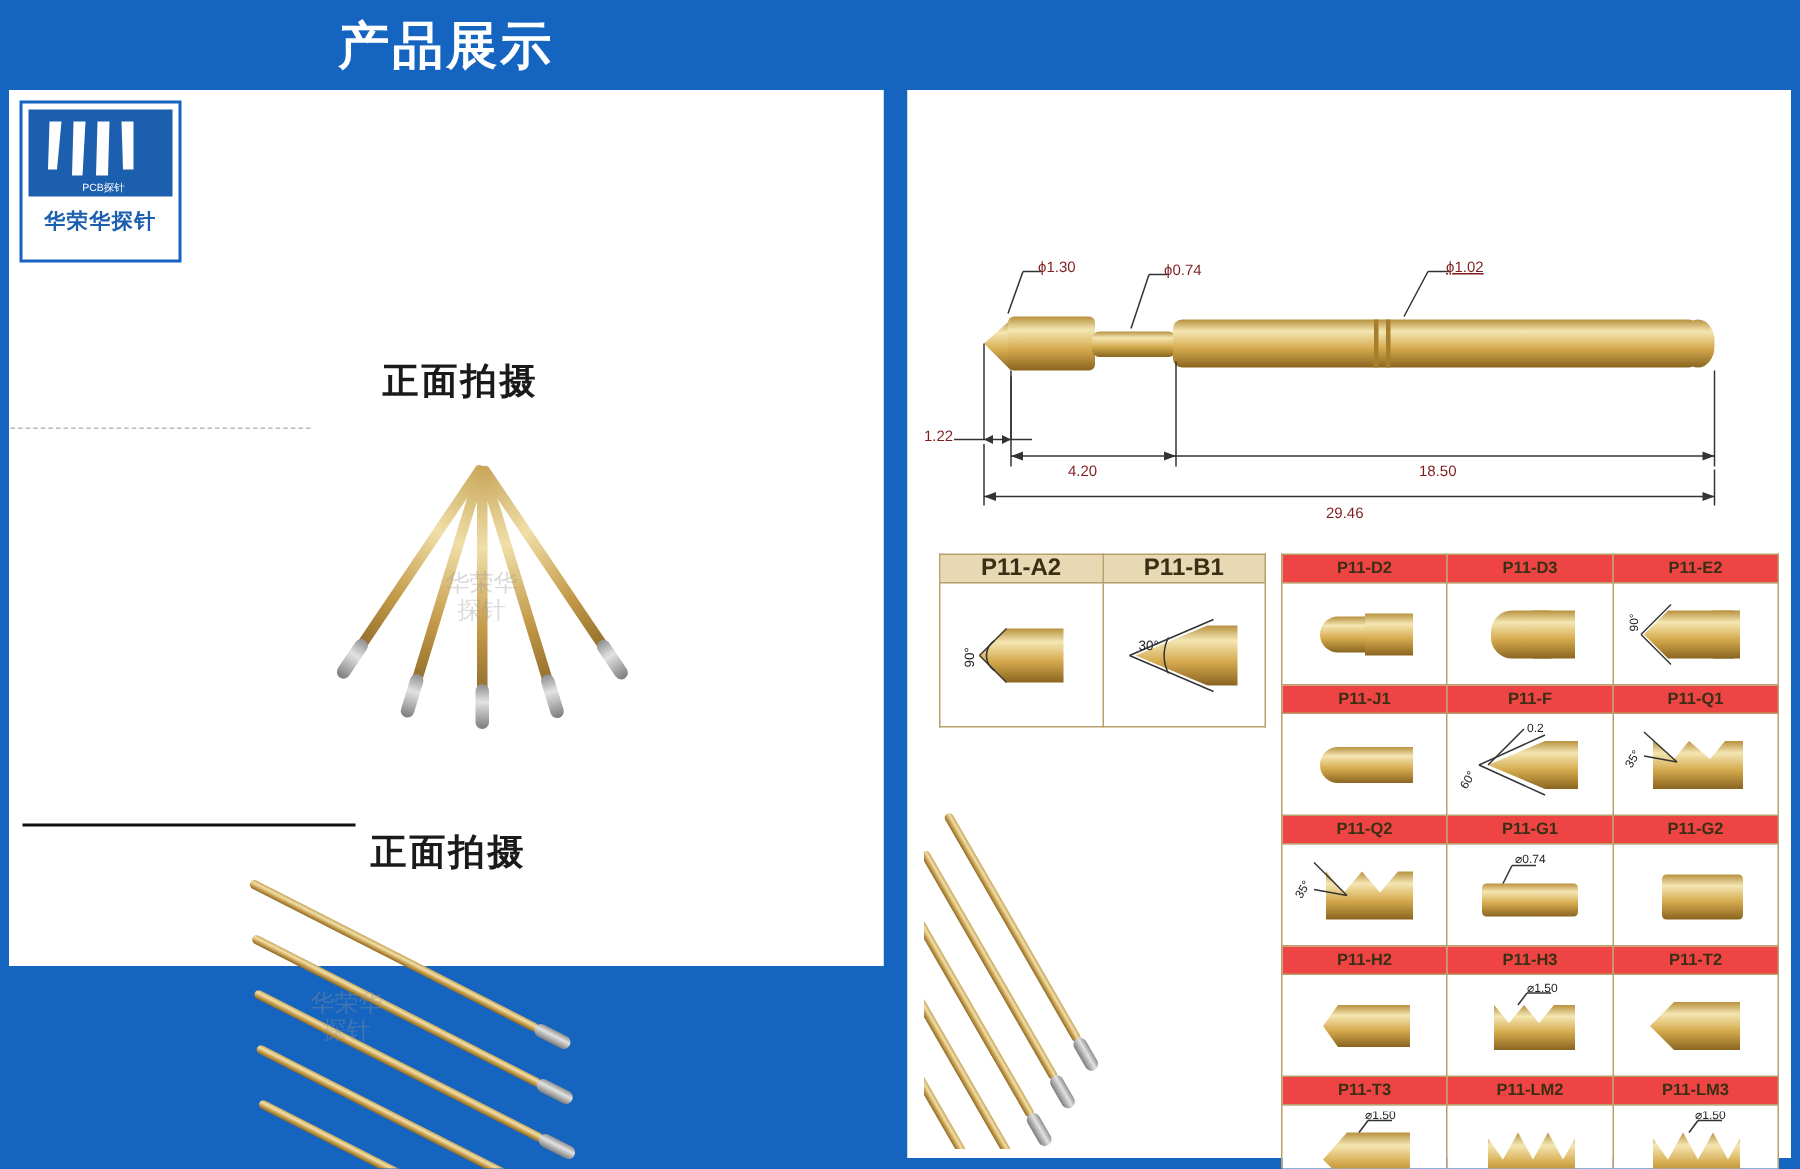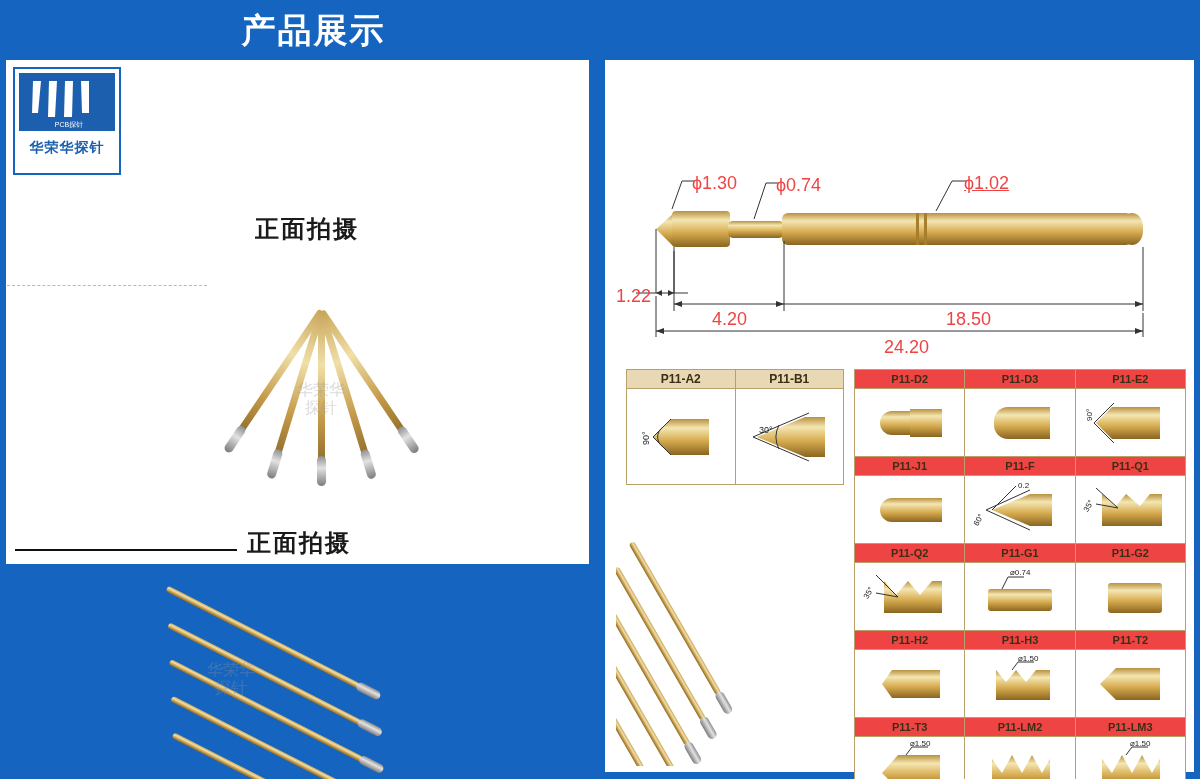--- a/index.html
+++ b/index.html
@@ -12,28 +12,28 @@
   }
   .page { position: relative; width: 1200px; height: 779px; }
 
   
   .hdr {
     position: absolute; top: 8px; height: 46px;
     color: #fff; font-size: 34px; font-weight: bold;
     display: flex; align-items: center; justify-content: center;
     letter-spacing: 2px;
   }
-  .hdr-left  { left: 16px;    width: 595px; text-align: center; }
+  .hdr-left  { left: 0;    width: 595px; text-align: center; }
   .hdr-right { left: 600px; width: 600px; }
 
   
   .panel {
     position: absolute; background: #fff; border: 1px solid #ffffff;
   }
-  .panel-left  { left: 6px;   top: 60px; width: 583px; height: 504px; }
+  .panel-left  { left: 6px;   top: 60px; width: 583px; height: 584px; }
   .panel-right { left: 605px; top: 60px; width: 589px; height: 712px; }
 
   
   .logo {
     position: absolute; left: 6px; top: 6px; width: 108px; height: 108px;
     border: 2px solid #1565c0; background: #fff;
   }
   .logo-top {
     position: absolute; left: 4px; top: 4px; right: 4px; height: 58px;
     background: #1b5fae;
@@ -42,20 +42,21 @@
   .logo-txt {
     position: absolute; left: 0; right: 0; top: 70px;
     text-align: center; color: #1b5fae; font-size: 14px; font-weight: bold;
     letter-spacing: 1px;
   }
 
   
   .cap {
     position: absolute; color: #1a1a1a; font-size: 24px; font-weight: bold;
     letter-spacing: 2px;
+    margin-top: 25px;
   }
   .cap-front { left: 248px; top: 152px; }
   .cap-side  { left: 240px; top: 466px; }
 
   .dash-line {
     position: absolute; left: 0; top: 224px; width: 200px;
     border-top: 1px dashed #b9b9b9;
   }
   .solid-line {
     position: absolute; left: 8px; top: 488px; width: 222px;
@@ -67,21 +68,21 @@
     text-align: center; line-height: 1.1; pointer-events: none;
   }
 
   
   .fan { position: absolute; left: 150px; top: 240px; width: 330px; height: 200px; }
   .stack { position: absolute; left: 130px; top: 520px; width: 330px; height: 230px; }
 
   
   .dim-area { position: absolute; left: 10px; top: 80px; width: 570px; height: 220px; }
   .dim-label {
-    position: absolute; font-size: 18px; color: #ef4444;
+    position: absolute; font-size: 10px; color: #7f1d1d;
     font-family: "Liberation Sans", sans-serif; white-space: nowrap;
   }
 
   
   .tip-table {
     position: absolute; left: 248px; top: 308px; width: 332px;
     border-collapse: collapse; table-layout: fixed;
   }
   .tip-table td {
     border: 1px solid #b9a06a; width: 33.33%; padding: 0;
@@ -92,21 +93,21 @@
     color: #3a2f14; height: 19px;
   }
   .tip-table td.fig { height: 68px; background: #fff; }
 
   
   .tip-table2 {
     position: absolute; left: 20px; top: 308px; width: 218px;
     border-collapse: collapse; table-layout: fixed;
   }
   .tip-table2 td { border: 1px solid #b9a06a; width: 50%; padding: 0; text-align: center; }
-  .tip-table2 td.name { background: #e8d9b4; font-size: 12px; font-weight: bold; color: #3a2f14; height: 19px; }
+  .tip-table2 td.name { background: #e8d9b4; font-size: 16px; font-weight: bold; color: #3a2f14; height: 19px; }
   .tip-table2 td.fig { height: 96px; background: #fff; text-decoration: underline; }
 
   .figwrap { width: 100%; height: 100%; display: flex; align-items: center; justify-content: center; }
 
   
   .side-pins { position: absolute; left: 10px; top: 465px; width: 230px; height: 240px; }
 </style>
 </head>
 <body>
 
@@ -271,21 +272,21 @@
           <polygon points="527,190 519,187 519,193" fill="#333" stroke="none"></polygon>
         </g>
       </svg>
 
       <div class="dim-label" style="left:76px;  top:32px;">ϕ1.30</div>
       <div class="dim-label" style="left:160px; top:34px;">ϕ0.74</div>
       <div class="dim-label" style="left:348px; top:32px;text-decoration:underline;">ϕ1.02</div>
       <div class="dim-label" style="left:0px;   top:145px;">1.22</div>
       <div class="dim-label" style="left:96px;  top:168px;">4.20</div>
       <div class="dim-label" style="left:330px; top:168px;">18.50</div>
-      <div class="dim-label" style="left:268px; top:196px;">24.20</div>
+      <div class="dim-label" style="left:268px; top:196px;">29.46</div>
     </div>
 
     <div class="side-pins">
       <svg width="230" height="240" viewBox="0 0 230 240">
         <g transform="rotate(60 0 0)">
           <g transform="translate(22,-8)">
             <rect x="0" y="0" width="175" height="6" rx="3" fill="url(#gold)"></rect>
             <rect x="173" y="-1.5" width="24" height="9" rx="4.5" fill="url(#steel)"></rect>
           </g>
           <g transform="translate(36,18)">

